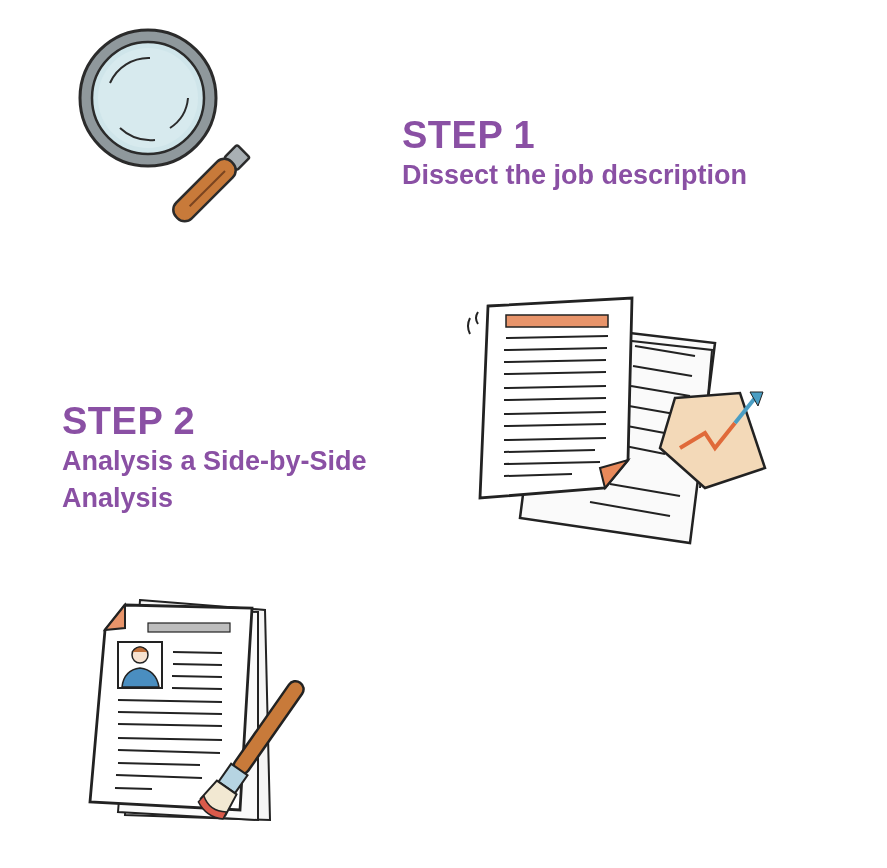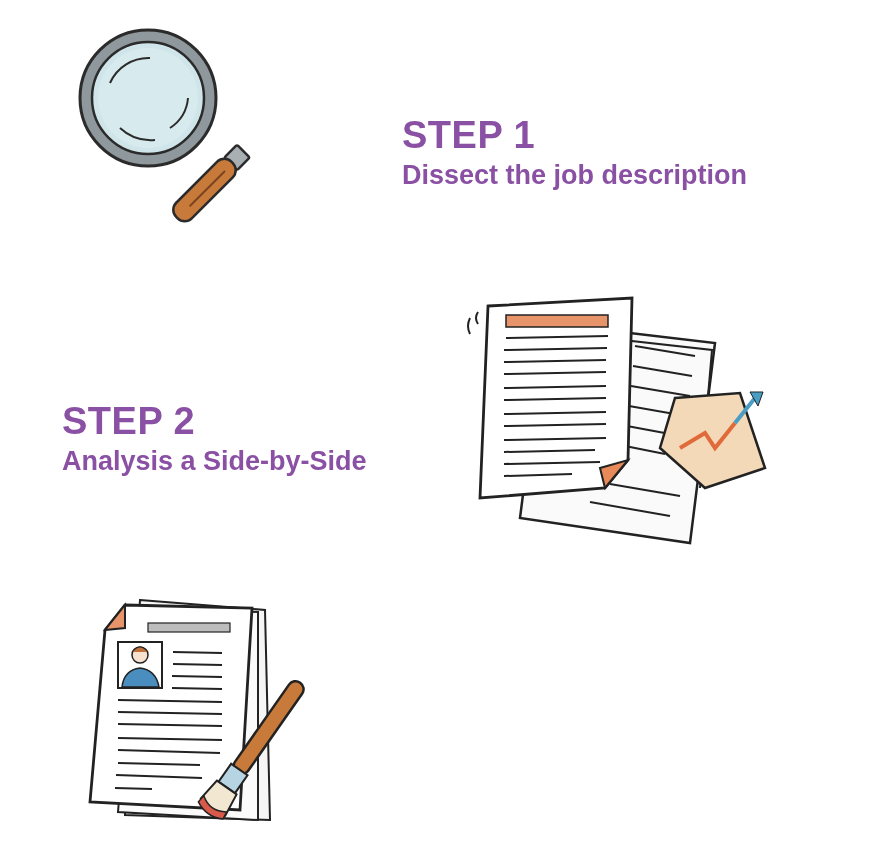--- a/index.html
+++ b/index.html
@@ -37,20 +37,21 @@
   </svg>
 </div>
 <div class="step" id="step1">
   <div class="num">STEP 1</div>
   <div class="desc">Dissect the job description</div>
 </div>
 
 <div class="step" id="step2">
   <div class="num">STEP 2</div>
   <div class="desc">Analysis a Side-by-Side</div>
+  <div class="desc">Analysis</div>
 </div>
 <div class="illus" id="docs">
   <svg width="345" height="265" viewBox="0 0 345 265">
 
     <path d="M95 35 L265 55 L240 255 L70 230 Z" fill="#fafafa" stroke="#222" stroke-width="2.5"></path>
     <path d="M110 45 L262 62 L250 200" fill="none" stroke="#222" stroke-width="2"></path>
     <g stroke="#222" stroke-width="2">
       <line x1="185" y1="58" x2="245" y2="68"></line>
         <line x1="183" y1="78" x2="242" y2="88"></line>
       <line x1="181" y1="98" x2="240" y2="108"></line>

